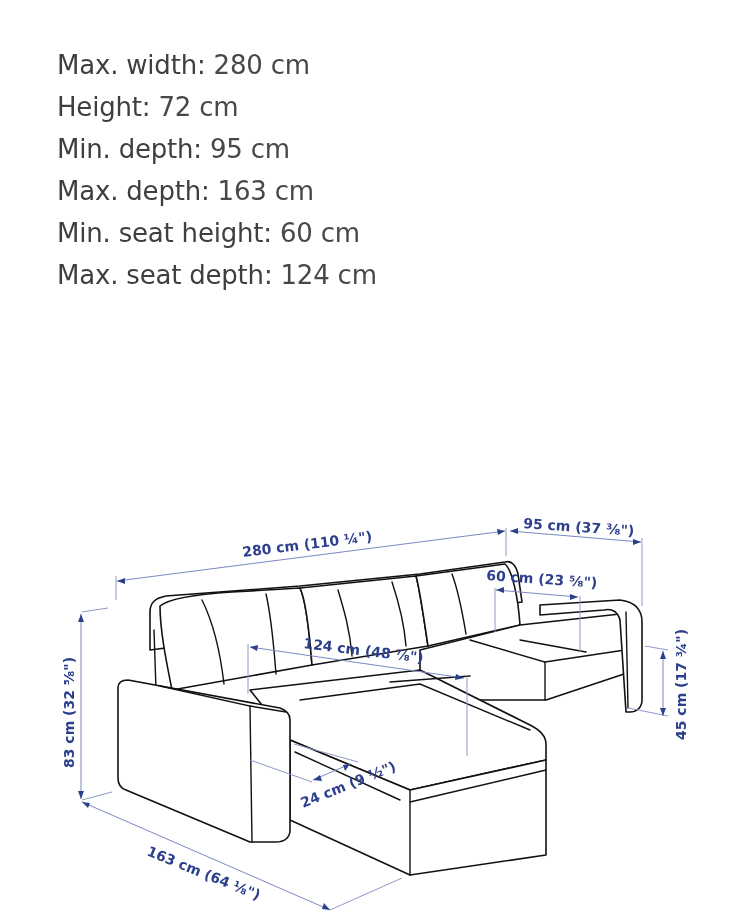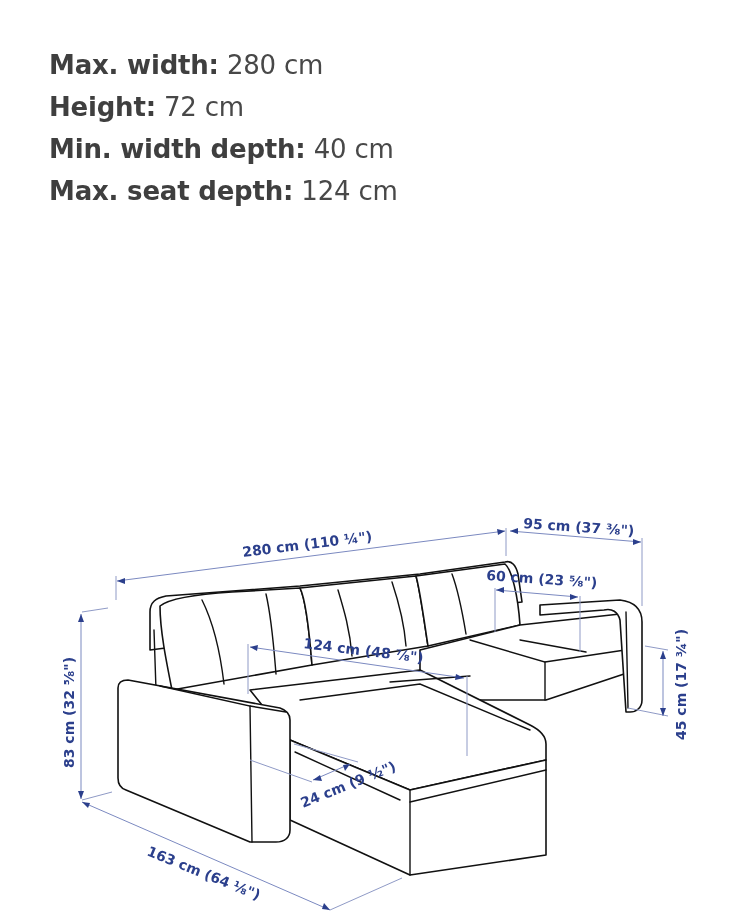--- a/index.html
+++ b/index.html
@@ -1,35 +1,37 @@
 <!DOCTYPE html>
 <html><head>
 <meta charset="utf-8">
 <style>
   html, body { margin: 0; padding: 0; background: #ffffff; }
   body { width: 749px; height: 914px; position: relative; overflow: hidden; font-family: "DejaVu Sans", sans-serif; }
   .specs { position: absolute; left: 49px; top: 44px; margin: 0; padding: 0; list-style: none; }
   .spec-row { height: 42px; line-height: 42px; font-size: 26px; color: #484848; white-space: nowrap; letter-spacing: -0.2px; }
-  .spec-label { font-weight: bold; color: #3f3f3f; }
+  .spec-label { font-weight: normal; color: #3f3f3f; margin-left: 8px; }
   .spec-value { font-weight: normal; }
   .diagram { position: absolute; left: 0; top: 490px; width: 749px; height: 424px; }
   .dim-text { font-family: "DejaVu Sans", sans-serif; font-weight: bold; font-size: 14px; fill: #2b3f8c; }
   .dim-line { stroke: #7b89c0; stroke-width: 1; fill: none; }
   .ext-line { stroke: #8f9ac6; stroke-width: 1; fill: none; }
   .sofa { stroke: #111111; stroke-width: 1.6; fill: #ffffff; stroke-linejoin: round; stroke-linecap: round; }
   .sofa-l { stroke: #111111; stroke-width: 1.4; fill: none; stroke-linecap: round; }
   .arrow { fill: #2b3f8c; }
 </style>
 </head>
 <body>
 
 <ul class="specs">
   <li class="spec-row"><span class="spec-label">Max. width:</span> <span class="spec-value">280 cm</span></li>
   <li class="spec-row"><span class="spec-label">Height:</span> <span class="spec-value">72 cm</span></li>
-  <li class="spec-row"><span class="spec-label">Min. width depth:</span> <span class="spec-value">40 cm</span></li>
+  <li class="spec-row"><span class="spec-label">Min. depth:</span> <span class="spec-value">95 cm</span></li>
+  <li class="spec-row"><span class="spec-label">Max. depth:</span> <span class="spec-value">163 cm</span></li>
+  <li class="spec-row"><span class="spec-label">Min. seat height:</span> <span class="spec-value">60 cm</span></li>
   <li class="spec-row"><span class="spec-label">Max. seat depth:</span> <span class="spec-value">124 cm</span></li>
 </ul>
 
 <svg class="diagram" viewBox="0 490 749 424" width="749" height="424">
 
   <g>
 
     <path class="sofa" d="M150 612 C150 602,156 598,166 596 L300 586 L420 574 L505 562 C512 560,516 566,518 574 L522 602 L150 650 Z"></path>
 
     <path class="sofa" d="M160 606 C170 598,200 594,232 592 L300 588 C306 600,310 640,312 665 L172 690 C166 660,160 630,160 606 Z"></path>

